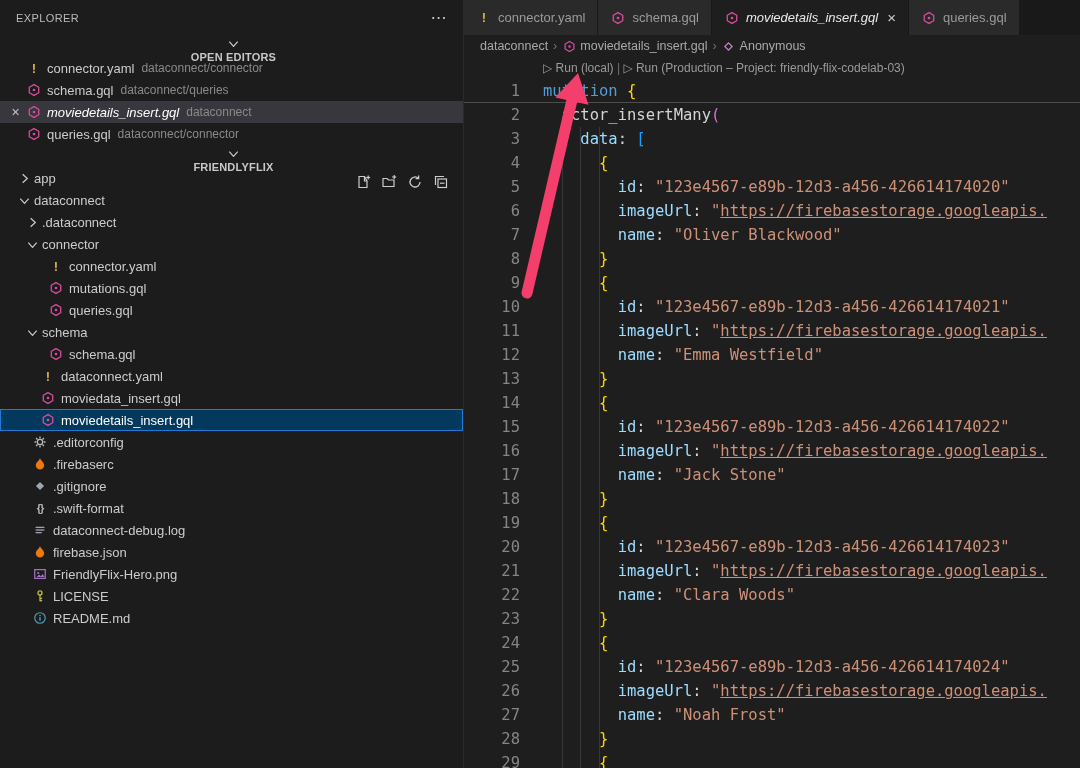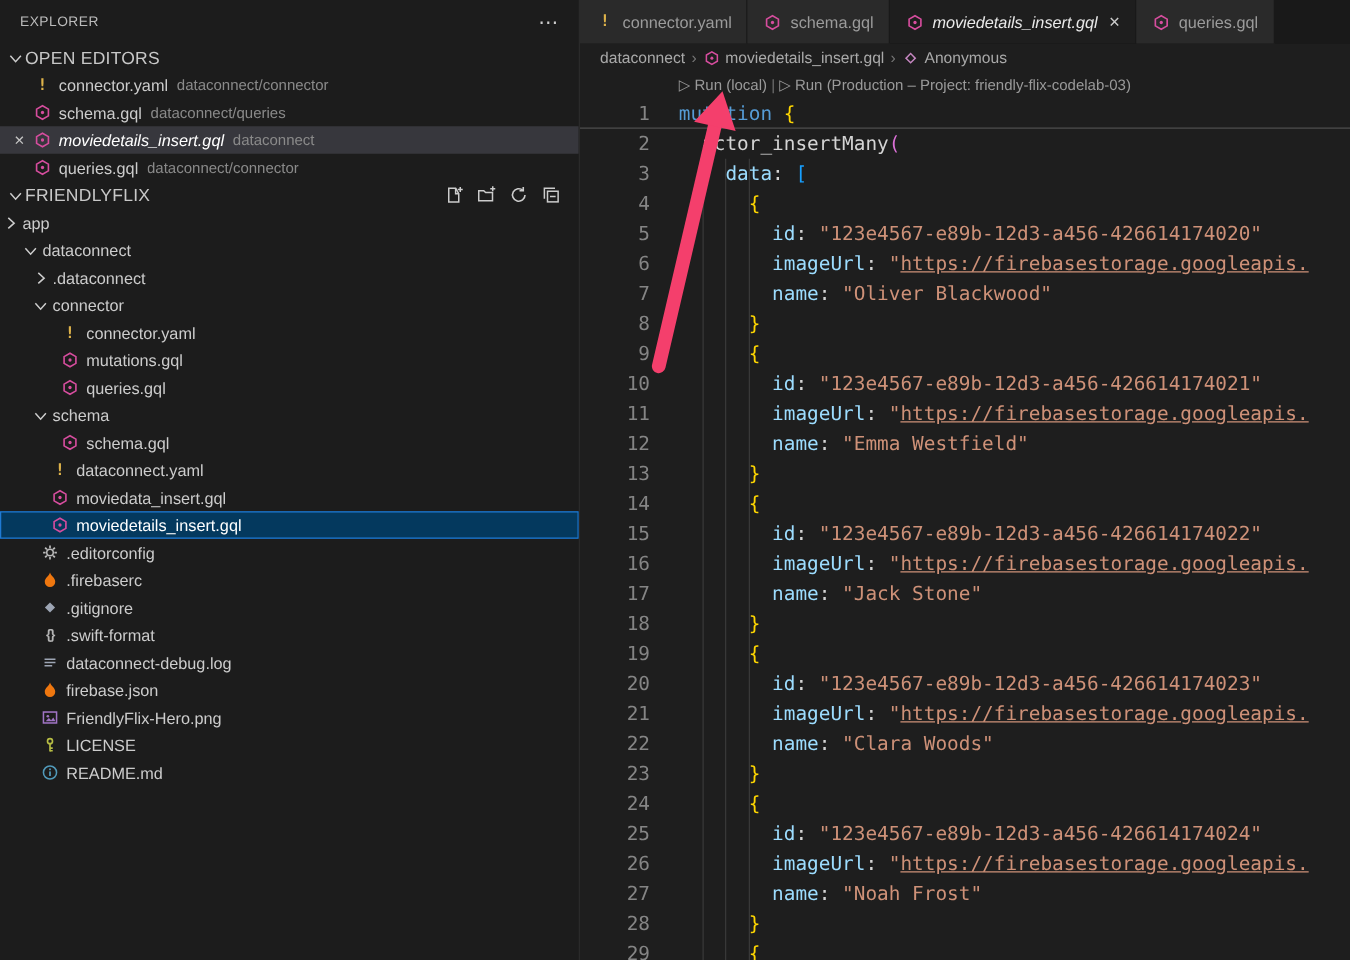--- a/index.html
+++ b/index.html
@@ -6,21 +6,21 @@
   html,body { width:1080px; height:768px; overflow:hidden; background:#1e1e1e; }
   body { font-family:"Liberation Sans","DejaVu Sans",sans-serif; font-size:13px; color:#cccccc; position:relative; }
 
   .app { position:absolute; inset:0; display:flex; }
 
   
   .sidebar { width:464px; flex:none; background:#1c1c1c; border-right:1px solid #2a2a2a; overflow:hidden; }
   .sb-title { height:35px; display:flex; align-items:center; padding:0 16px; font-size:11px; color:#bbbbbb; letter-spacing:.4px;text-align:right; }
   .sb-title .more { margin-left:auto; font-size:16px; color:#cccccc; cursor:pointer; }
 
-  .sec-head { height:22px; display:flex; align-items:center; font-weight:400; font-size:14px; color:#c8c8c8; padding-left:4px; letter-spacing:.2px; }
+  .sec-head { height:22px; display:flex; align-items:center; font-weight:700; font-size:11px; color:#c8c8c8; padding-left:4px; letter-spacing:.2px;flex-direction:column; }
   .chev, .chev-slot { width:16px; height:16px; display:inline-flex; align-items:center; justify-content:center; flex:none; }
   .chev svg, .chev-slot svg { width:15px; height:15px; display:block; }
   .ws-actions { margin-left:auto; margin-right:14px; display:flex; gap:9px; }
   .ws-act { width:17px; height:17px; display:inline-flex; align-items:center; justify-content:center; cursor:pointer; }
   .ws-act svg { width:16px; height:16px; display:block; }
 
   .row { height:22px; display:flex; align-items:center; font-size:13px; color:#cccccc; cursor:pointer; white-space:nowrap; }
   .fico { display:inline-flex; width:16px; height:16px; align-items:center; justify-content:center; margin-right:5px; flex:none; }
   .fico svg { width:14px; height:14px; display:block; }
   .warn-glyph { color:var(--warning,#ddb24a); font-weight:700; font-size:13px; font-family:"DejaVu Sans Mono",monospace; }
@@ -167,21 +167,21 @@
           <span class="ws-act">
             <svg viewBox="0 0 16 16" fill="none" stroke="#cccccc" stroke-width="1.2">
               <rect x="5" y="5" width="8.5" height="8.5"></rect>
               <line x1="7" y1="9.2" x2="11.5" y2="9.2"></line>
               <path d="M2.5 11V2.5H11"></path>
             </svg>
           </span>
         </span>
     </div>
     <div>
-        <div class="row tree-row" style="">
+        <div class="row tree-row" style="padding-left:16px">
           <span class="chev">
             <svg viewBox="0 0 16 16">
               <polyline points="6,3.5 11,8 6,12.5" fill="none" stroke="#cccccc" stroke-width="1.3"></polyline>
             </svg>
           </span>
           <span class="fname">app</span>
         </div>
         <div class="row tree-row" style="padding-left:16px">
           <span class="chev">
             <svg viewBox="0 0 16 16">

